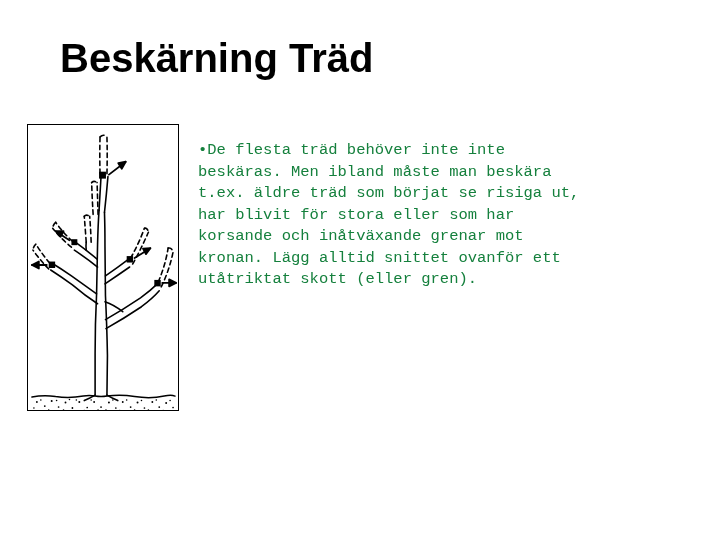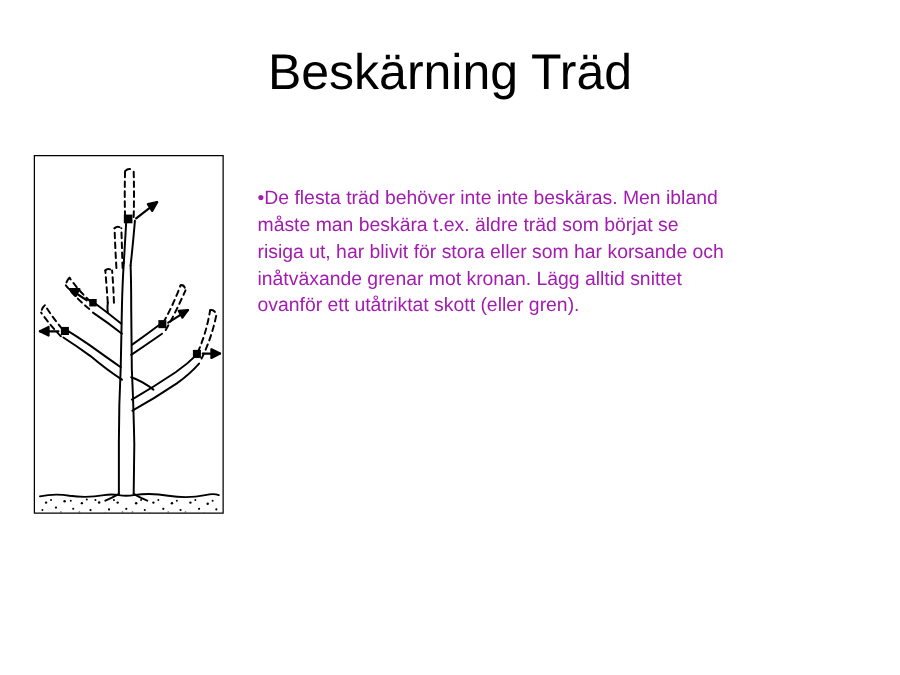--- a/index.html
+++ b/index.html
@@ -19,25 +19,24 @@
     inset: 0;
     background: #ffffff;
   }
 
   
   .slide-title {
     position: absolute;
     left: 60px;
     top: 34px;
     width: 600px;
-    text-align: center;
     font-size: 40px;
     line-height: 48px;
     color: #000000;
-    font-weight: normal;
+    font-weight: bold;
     letter-spacing: 0px;
     white-space: nowrap;
   }
 
   
   .figure-frame {
     position: absolute;
     left: 27px;
     top: 124px;
     width: 152px;
@@ -56,24 +55,25 @@
   
   .body-col {
     position: absolute;
     left: 198px;
     top: 140px;
     width: 390px;
   }
   .bullet-para {
     font-size: 15.5px;
     line-height: 21.5px;
-    color: #a21caf;
-    margin: 8px;
+    color: #15803d;
+    margin: 0;
     text-indent: 0;
     white-space: pre-wrap;
+    font-family: Liberation Mono, monospace;
   }
   .bullet-para.second {
     margin-top: 21.5px;
   }
 </style>
 </head>
 <body>
 
 <div class="slide">
 

